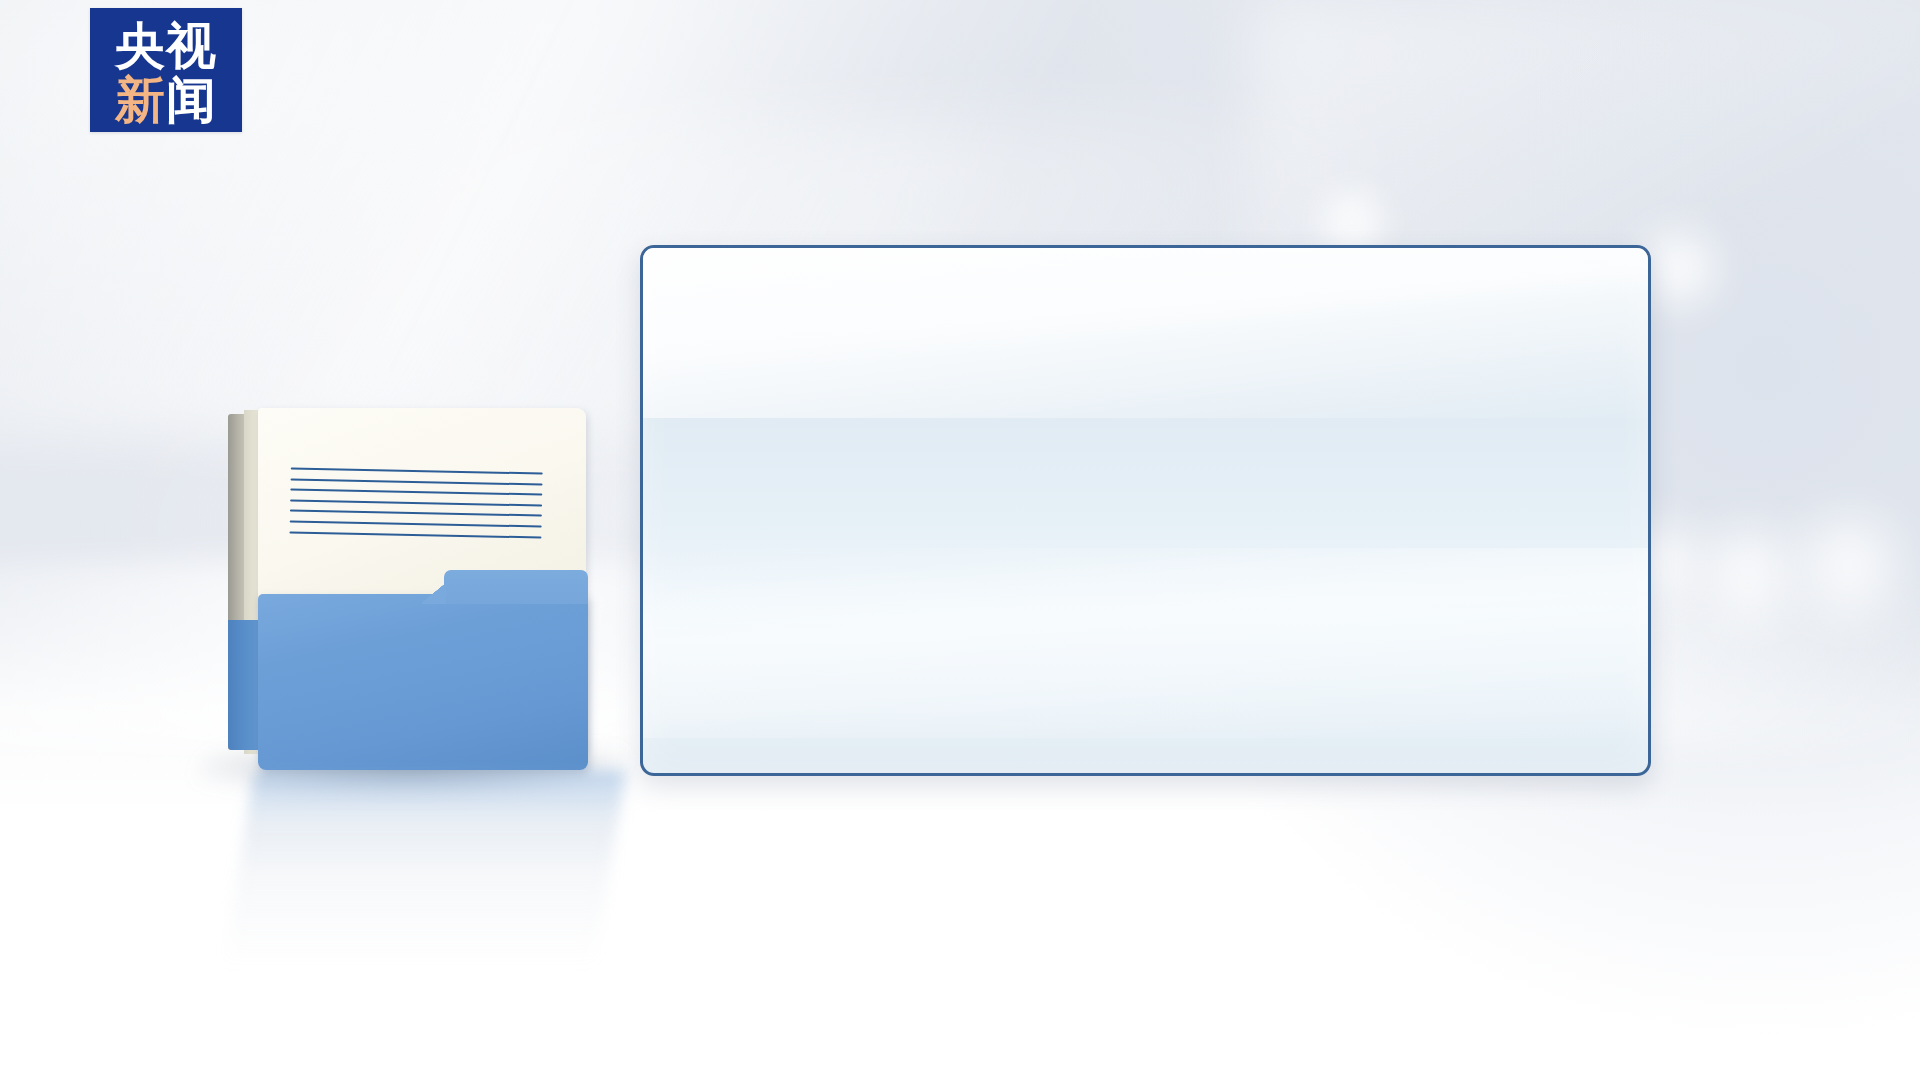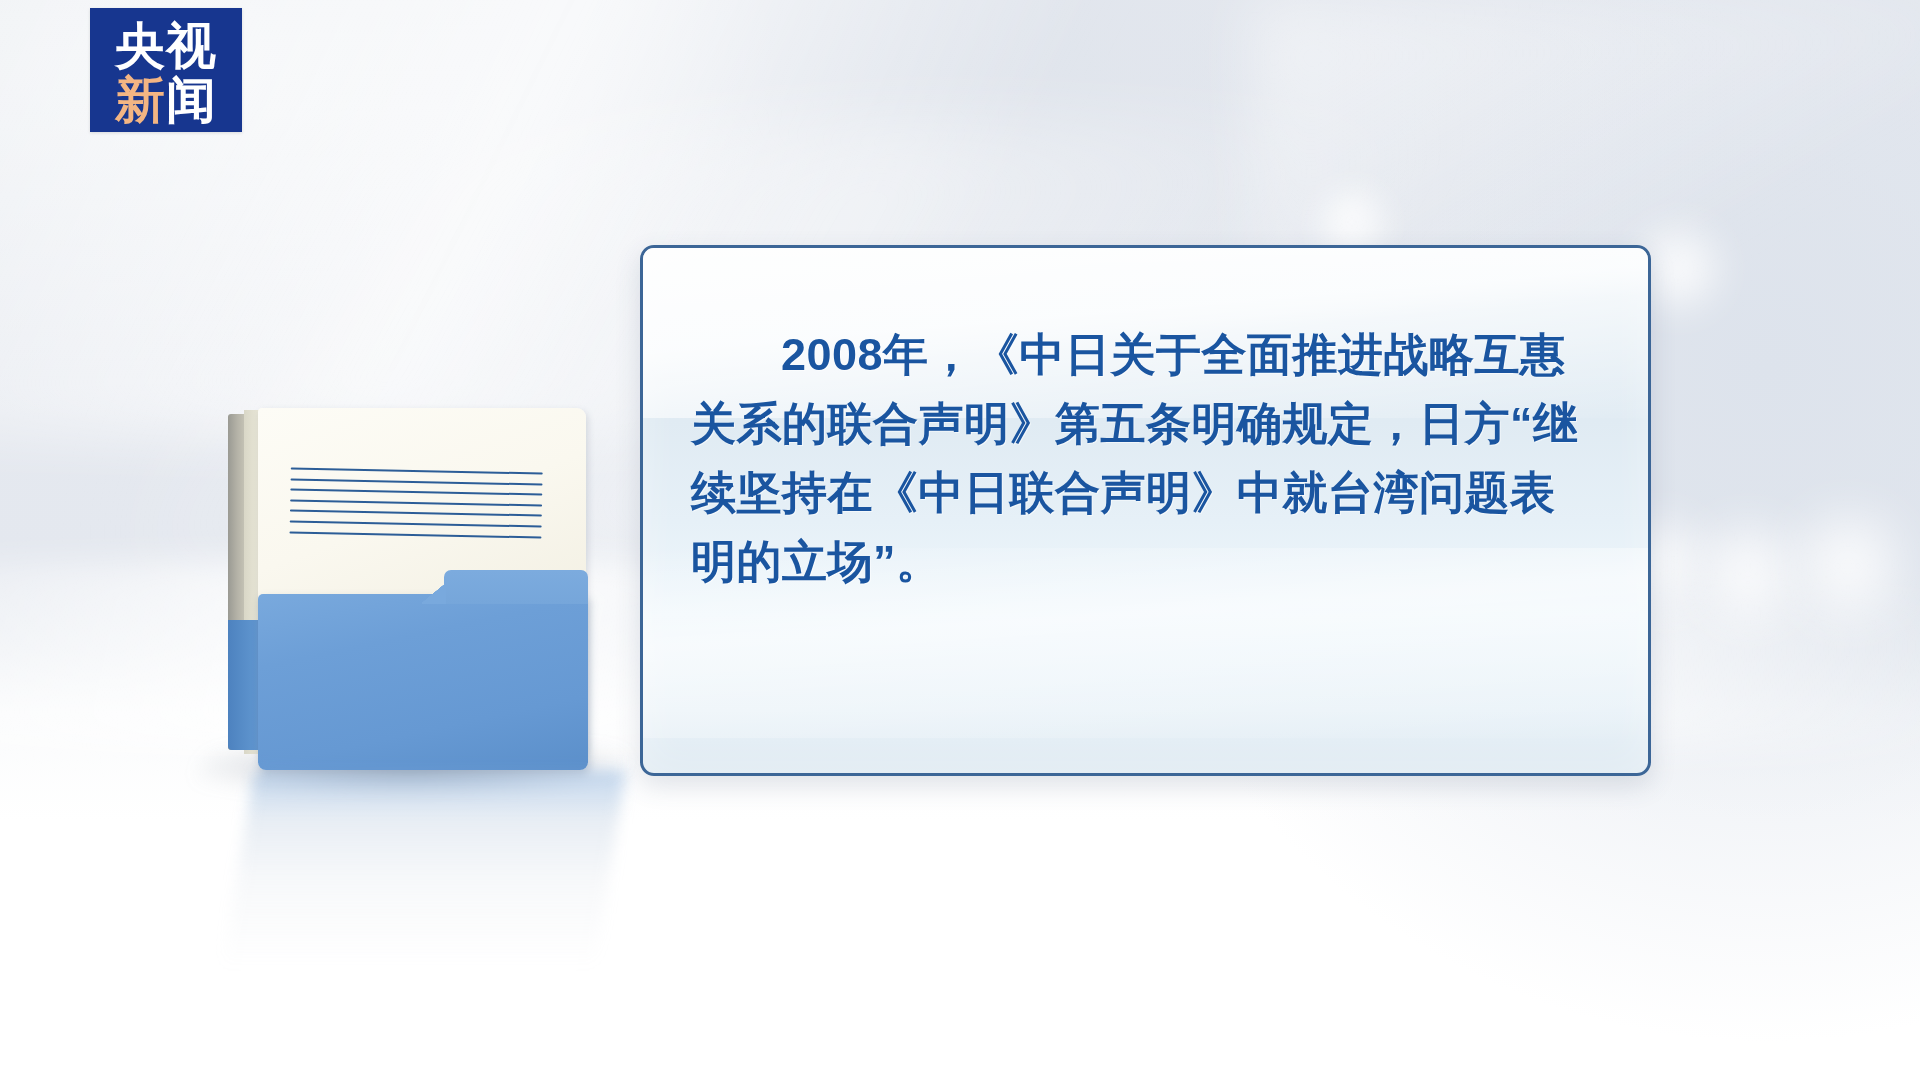--- a/index.html
+++ b/index.html
@@ -266,16 +266,15 @@
     </div>
     <div class="front">
       <div class="tab"></div>
     </div>
   </div>
   <div id="folder-reflection"></div>
 
   <div id="quote-card">
     <div class="gloss"></div>
     <div class="gloss2"></div>
-    <p id="quote-text">2008年，《中日关于全面推进战略互惠关系的联合声明》第五条明确规定，日方“继续坚持在《中日联合声明》中就台湾问题表明的立场”。</p>
   </div>
 
 </div>
 
 </body></html>

